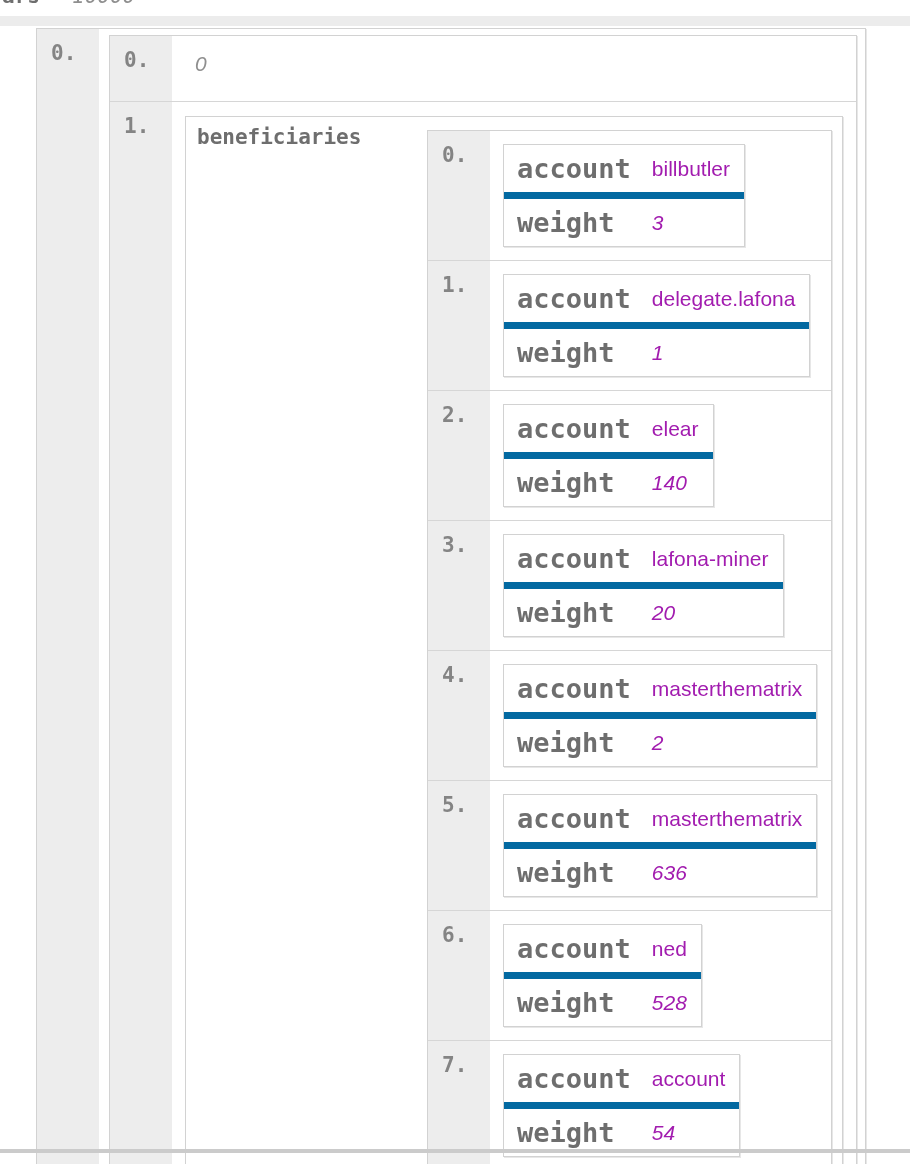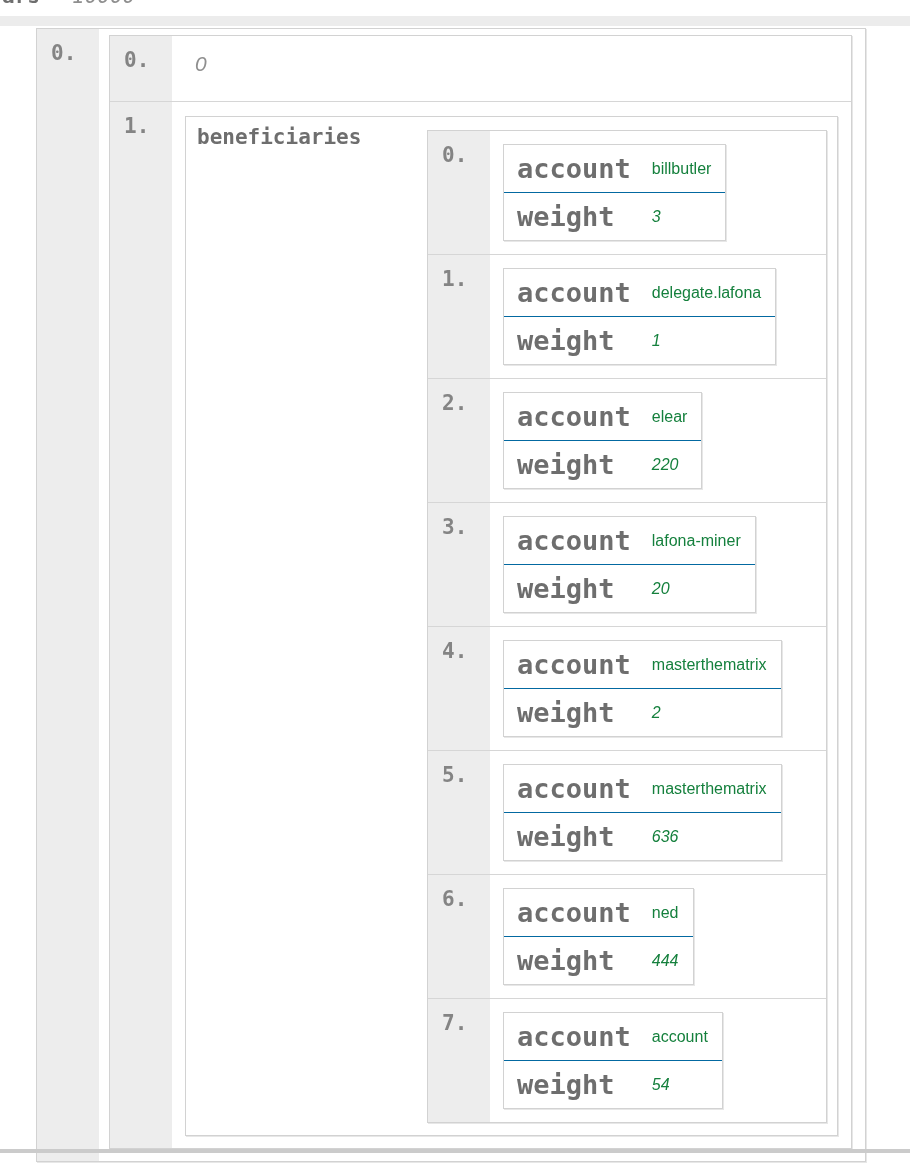--- a/index.html
+++ b/index.html
@@ -89,25 +89,25 @@
   .itr .k {
     display: table-cell; vertical-align: middle;
     padding: 11px 12px 11px 13px;
     font-family: "DejaVu Sans Mono", monospace; font-weight: bold;
     font-size: 27px; line-height: 25px; color: #6e6e6e;
     white-space: nowrap;
   }
   .itr .v {
     display: table-cell; vertical-align: middle;
     padding: 11px 14px 11px 9px;
-    font-size: 16px; line-height: 25px; color: #15803d;
+    font-size: 21px; line-height: 25px; color: #a21caf;
     white-space: nowrap;
   }
   .itr .v.num { font-style: italic; }
-  .itr + .itr .k, .itr + .itr .v { border-top: 1px solid #0369a1; }
+  .itr + .itr .k, .itr + .itr .v { border-top: 7px solid #0369a1; }
 </style>
 </head>
 <body>
 
 <div class="clipped-row">
   <span class="frag frag-key mono">ars</span>
   <span class="frag frag-val">10000</span>
 </div>
 
 <div class="strip"></div>
@@ -173,21 +173,21 @@
                 <div class="lrow">
                   <div class="idx"><span>2.</span></div>
                   <div class="licell">
                     <div class="item">
                       <div class="itr">
                         <span class="k">account</span>
                         <span class="v">elear</span>
                       </div>
                       <div class="itr">
                         <span class="k">weight</span>
-                        <span class="v num">220</span>
+                        <span class="v num">140</span>
                       </div>
                     </div>
                   </div>
                 </div>
 
                 <div class="lrow">
                   <div class="idx"><span>3.</span></div>
                   <div class="licell">
                     <div class="item">
                       <div class="itr">
@@ -237,21 +237,21 @@
                 <div class="lrow">
                   <div class="idx"><span>6.</span></div>
                   <div class="licell">
                     <div class="item">
                       <div class="itr">
                         <span class="k">account</span>
                         <span class="v">ned</span>
                       </div>
                       <div class="itr">
                         <span class="k">weight</span>
-                        <span class="v num">444</span>
+                        <span class="v num">528</span>
                       </div>
                     </div>
                   </div>
                 </div>
 
                 <div class="lrow">
                   <div class="idx"><span>7.</span></div>
                   <div class="licell">
                     <div class="item">
                       <div class="itr">

